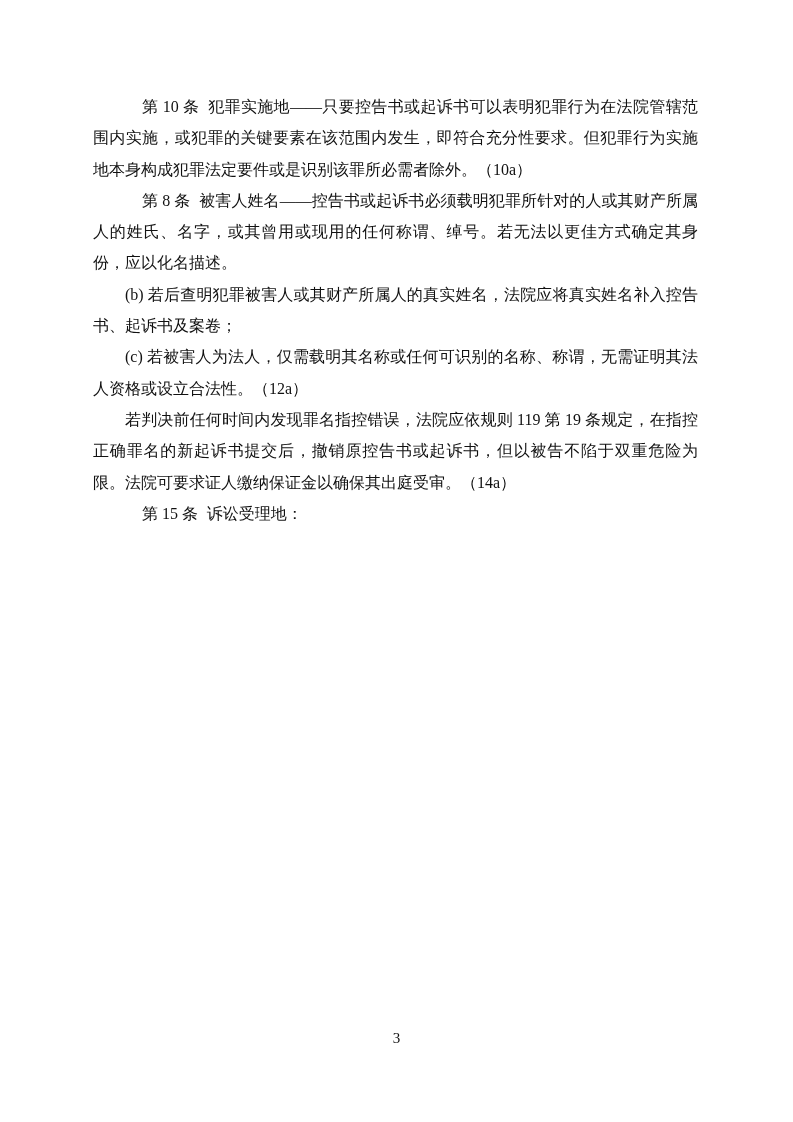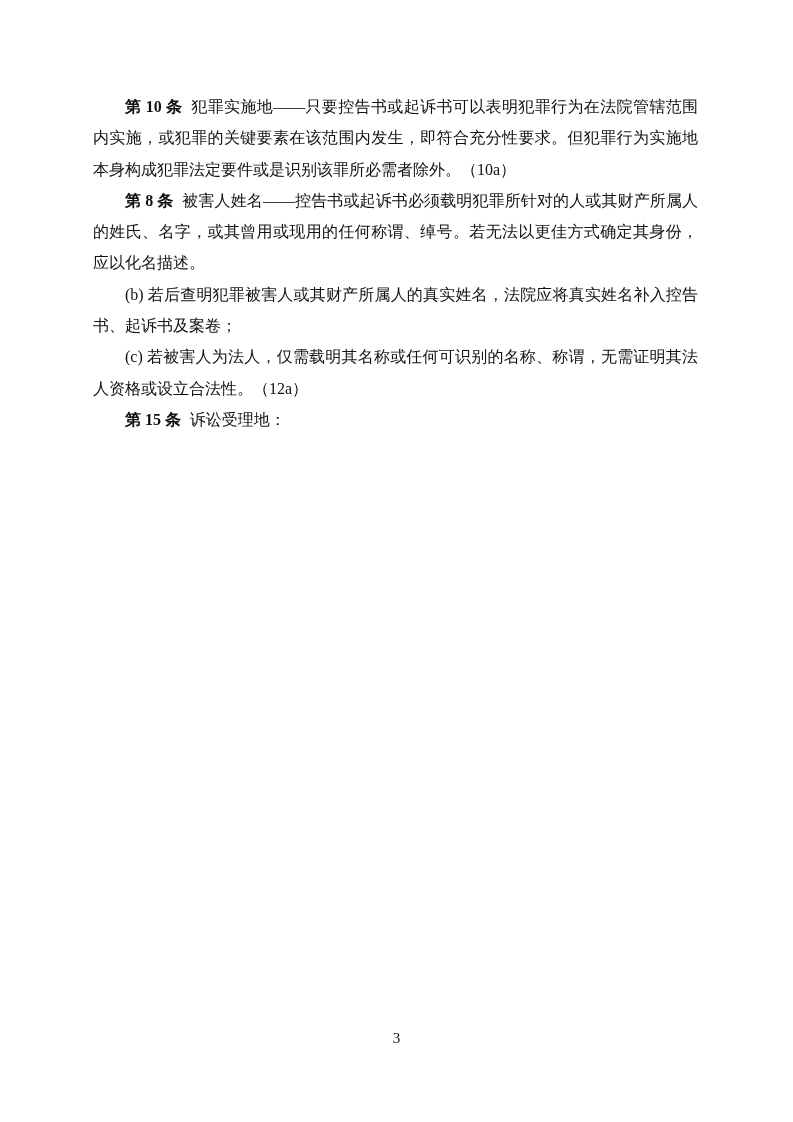--- a/index.html
+++ b/index.html
@@ -24,22 +24,23 @@
     font-size: 16px;
     line-height: 31.3px;
     text-align: justify;
   }
   .para {
     margin: 0;
     padding: 0;
     text-indent: 2em;
   }
   .artnum {
-    font-weight: bold;
+    font-weight: normal;
     margin-right: 0.55em;
+    margin-left: 17px;
   }
   .artnum:empty {
     display: none;
     margin: 0;
   }
   .footer {
     position: absolute;
     top: 1028px;
     left: 0;
     width: 793px;
@@ -60,20 +61,21 @@
     <p class="para"><b class="artnum">第 8 条</b><span>被害人姓名——控告书或起诉书必须载明犯罪所针对的人或其财产所属人的姓氏、名字，或其曾用或现用的任何称谓、绰号。若无法以更佳方式确定其身份，应以化名描述。</span></p>
 
 
     <p class="para"><span>(b) 若后查明犯罪被害人或其财产所属人的真实姓名，法院应将真实姓名补入控告书、起诉书及案卷；</span></p>
 
     <p class="para"><span>(c) 若被害人为法人，仅需载明其名称或任何可识别的名称、称谓，无需证明其法人资格或设立合法性。（12a）</span></p>
 
 
 
 
+    <p class="para"><span>若判决前任何时间内发现罪名指控错误，法院应依规则 119 第 19 条规定，在指控正确罪名的新起诉书提交后，撤销原控告书或起诉书，但以被告不陷于双重危险为限。法院可要求证人缴纳保证金以确保其出庭受审。（14a）</span></p>
 
     <p class="para"><b class="artnum">第 15 条</b><span>诉讼受理地：</span></p>
 
 
   </div>
 
   <div class="footer">3</div>
 </div>
 
 </body></html>

